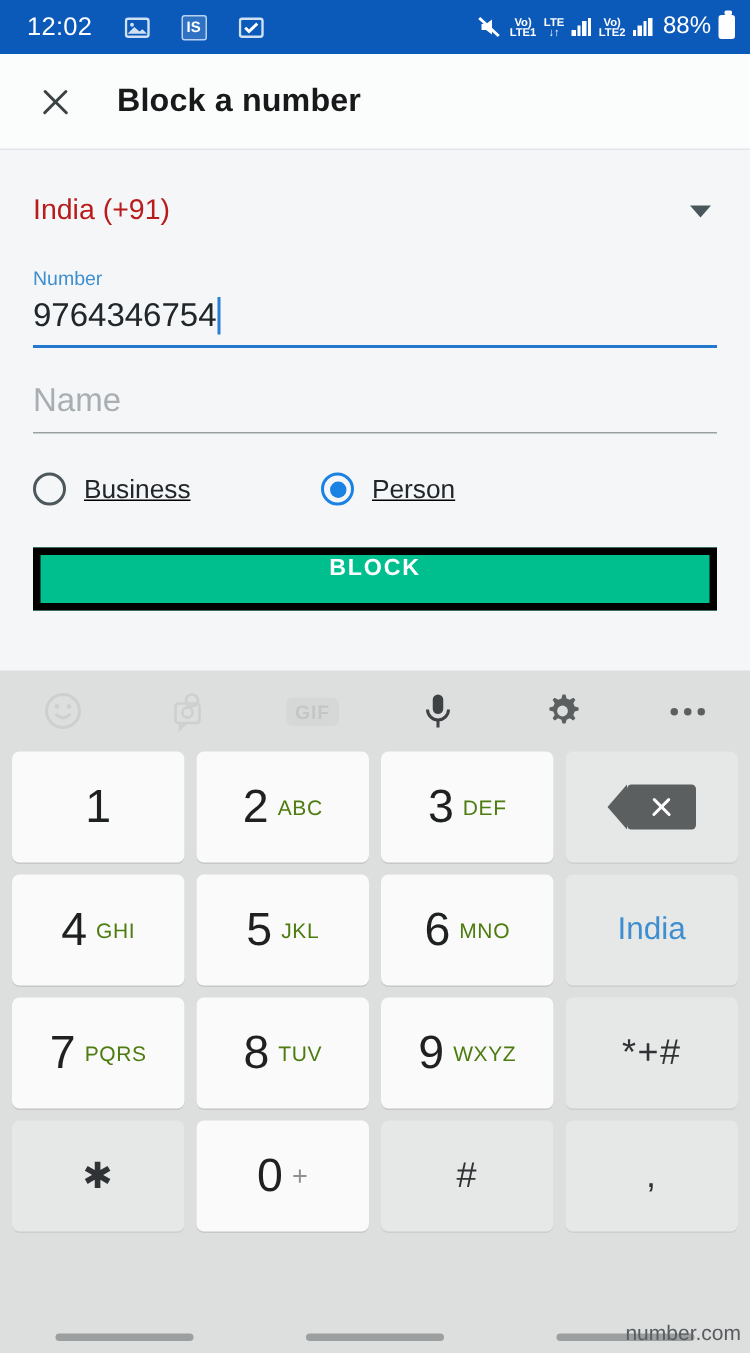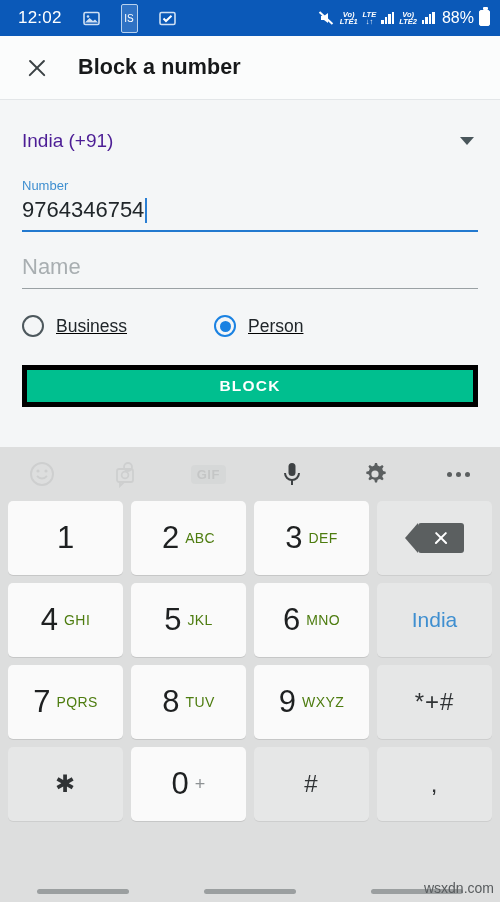--- a/index.html
+++ b/index.html
@@ -15,26 +15,26 @@
   .statusbar {
     height: 36px; background: #0b59b8;
     display: flex; align-items: center;
     padding: 0 10px 0 18px; color: #ffffff;
   }
   .sb-time { font-size: 17px; letter-spacing: .2px; }
   .sb-left { display: flex; align-items: center; gap: 21px; flex: 1; }
   .sb-right { display: flex; align-items: center; gap: 5px; }
   .sb-ico { display: inline-flex; align-items: center; justify-content: center; }
   .badge-box {
-    width: 17px; height: 29px; border: 1.5px solid #b9d2ee; border-radius: 2px;
+    width: 17px; height: 17px; border: 1.5px solid #b9d2ee; border-radius: 2px;
     display: inline-flex; align-items: center; justify-content: center;
-    font-size: 10px; font-weight: normal; color: #ffffff; background: #2f72c4;
+    font-size: 10px; font-weight: bold; color: #ffffff; background: #2f72c4;
   }
   .lte-stack { display:flex; flex-direction:column; align-items:center; line-height:1; }
-  .lte-stack b { font-size: 7.5px; font-weight: bold; font-style: italic; }
+  .lte-stack b { font-size: 7.5px; font-weight: bold; }
   .bars { display: flex; align-items: flex-end; gap: 1px; height: 12px; }
   .bars i { width: 2.5px; background: #ffffff; display: block; }
   .bars i:nth-child(1){ height: 4px; }
   .bars i:nth-child(2){ height: 7px; }
   .bars i:nth-child(3){ height: 10px; }
   .bars i:nth-child(4){ height: 12px; }
   .sb-batt { font-size: 16px; margin-left: 2px; }
   .batt-ico {
     width: 11px; height: 16px; border: 1.5px solid #ffffff; border-radius: 2px;
     position: relative; background: #ffffff;
@@ -62,21 +62,21 @@
     margin-left: 26px; letter-spacing: .1px;
   }
 
   
   .form { background: #f4f6f7; padding: 0 22px; height: 336px; position: relative; }
 
   .country-row {
     display: flex; align-items: center; justify-content: space-between;
     height: 58px; padding-top: 24px;
   }
-  .country-name { font-size: 19px; color: #4c1d95; }
+  .country-name { font-size: 19px; color: #b91c1c; }
   .caret {
     width: 0; height: 0; border-left: 7px solid transparent;
     border-right: 7px solid transparent; border-top: 8px solid #49565b;
     margin-right: 4px;
   }
 
   .field { position: relative; }
   .field-label {
     font-size: 13px; color: #3f8fd0; margin-top: 20px; display: block;
   }
@@ -103,21 +103,21 @@
     align-items: center; justify-content: center;
   }
   .radio-outer.on { border-color: #1a82e2; }
   .radio-dot { width: 11px; height: 11px; border-radius: 50%; background: #1a82e2; }
   .radio-label { font-size: 17.5px; color: #20262a; margin-left: 12px; }
 
   
   .block-wrap {
     margin-top: 28px; border: 5px solid #000000;
     background: #00bf8f; height: 42px;
-    display: flex; align-items: center; justify-content: center;
+    display: flex; justify-content: center;
     cursor: pointer;
   }
   .block-label {
     color: #ffffff; font-size: 15.5px; font-weight: bold; letter-spacing: 1.2px;
   }
 
   
   .keyboard {
     position: absolute; left: 0; top: 447px; width: 500px; height: 455px;
     background: #dddede;
@@ -404,16 +404,16 @@
   <div class="navbar">
     <div class="nav-item">
         <span class="nav-pill"></span>
       </div>
     <div class="nav-item">
         <span class="nav-pill"></span>
       </div>
     <div class="nav-item">
         <span class="nav-pill"></span>
       </div>
-    <div class="watermark">wsxdn.com</div>
+    <div class="watermark">number.com</div>
   </div>
 
 </div>
 
 </body></html>

